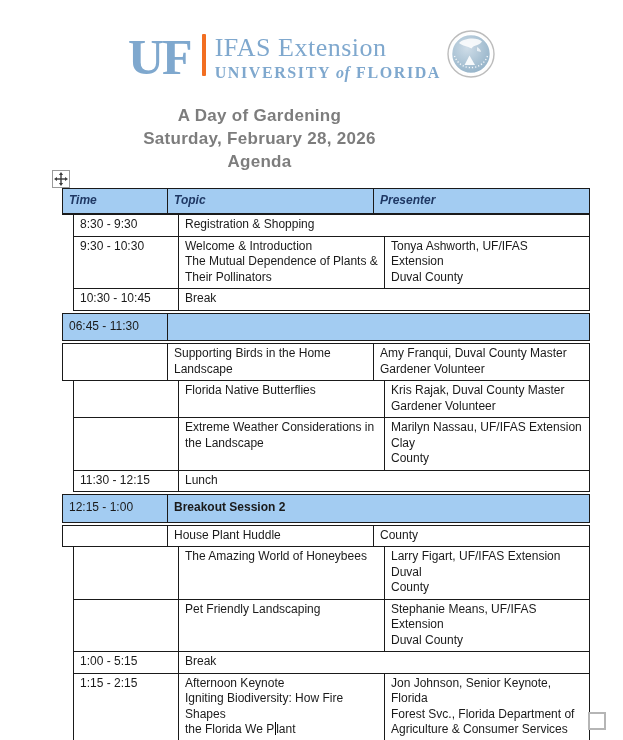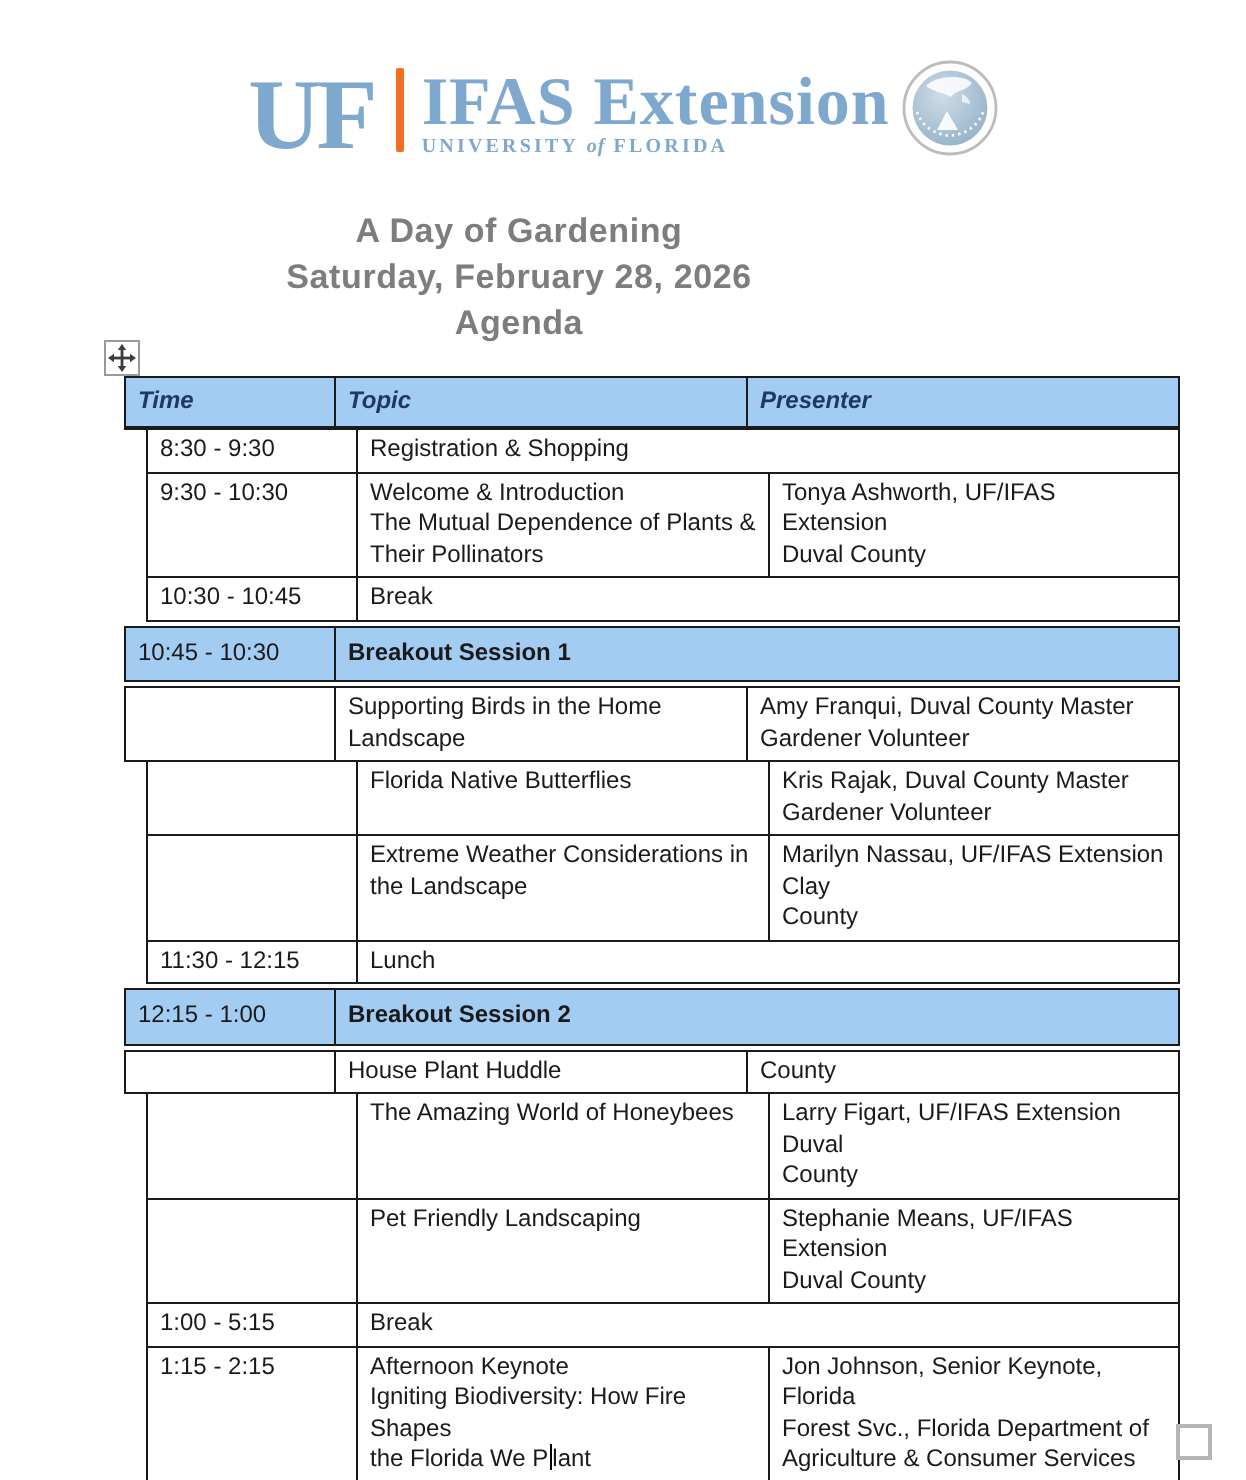--- a/index.html
+++ b/index.html
@@ -27,26 +27,26 @@
     font-weight:bold;font-size:50px;line-height:46px;
     color:var(--logo-blue);letter-spacing:-2px;
   }
   .logo-divider{
     width:4px;height:42px;background:var(--orange);
     margin:0 9px 0 11px;border-radius:1px;
   }
   .ifas-block{display:flex;flex-direction:column;justify-content:center;}
   .ifas-name{
     font-family:"Liberation Serif","DejaVu Serif",serif;
-    font-weight:bold;font-size:34px;line-height:28px;color:var(--logo-blue);
+    font-weight:normal;font-size:26px;line-height:28px;color:var(--logo-blue);
     letter-spacing:0.5px;
   }
   .univ-line{
     font-family:"Liberation Serif","DejaVu Serif",serif;
-    font-size:10px;letter-spacing:1.6px;color:var(--logo-blue);
+    font-size:16px;letter-spacing:1.6px;color:var(--logo-blue);
     font-weight:bold;margin-top:2px;
   }
   .univ-line .of{font-style:italic;text-transform:lowercase;letter-spacing:0.5px;}
   .globe{margin-left:6px;margin-top:-4px;}
   
   .title-block{
     position:absolute;top:104px;left:0;width:519px;text-align:center;
     font-weight:bold;color:var(--title-gray);
     font-size:17px;line-height:23px;letter-spacing:0.3px;
   }
@@ -168,22 +168,21 @@
         <div class="cell presenter-cell">
           <div>Tonya Ashworth, UF/IFAS Extension</div>
           <div>Duval County</div>
         </div>
       </div>
       <div class="trow span joined">
         <div class="cell time-cell">10:30 - 10:45</div>
         <div class="cell topic-cell full-span">Break</div>
       </div>
       <div class="trow session gapped">
-        <div class="cell time-cell">10:45 - 10:30</div>
-        <div class="cell topic-cell full-span">Breakout Session 1</div>
+        <div class="cell time-cell">06:45 - 11:30</div>
       </div>
       <div class="trow item gapped">
         <div class="cell time-cell"></div>
         <div class="cell topic-cell">
           <div>Supporting Birds in the Home</div>
           <div>Landscape</div>
         </div>
         <div class="cell presenter-cell">
           <div>Amy Franqui, Duval County Master</div>
           <div>Gardener Volunteer</div>

